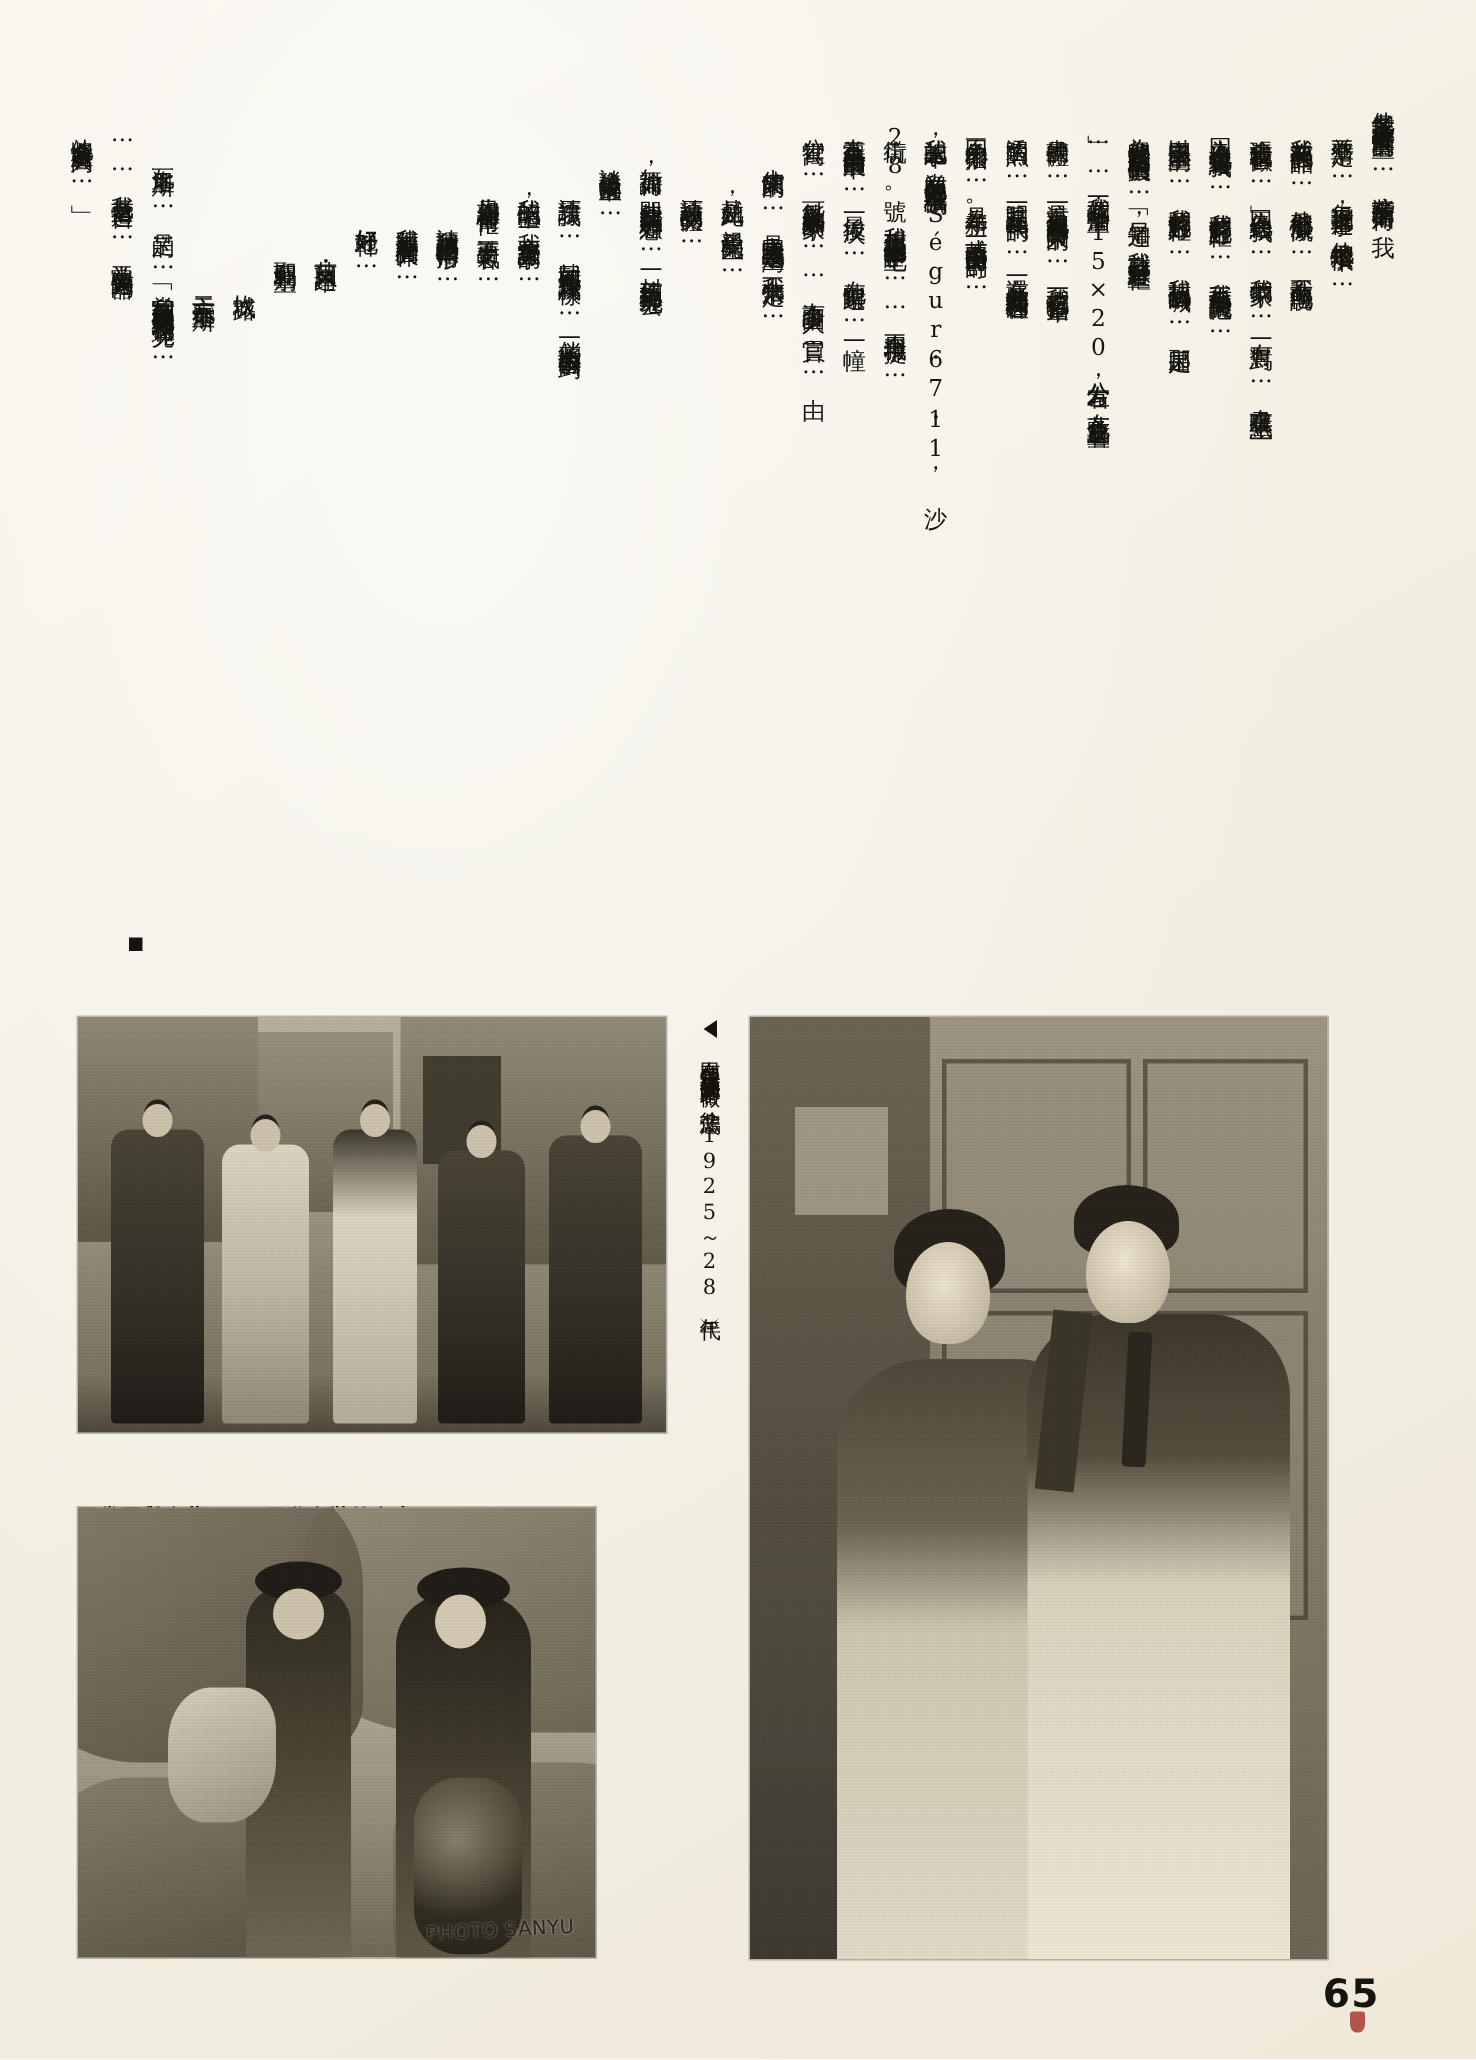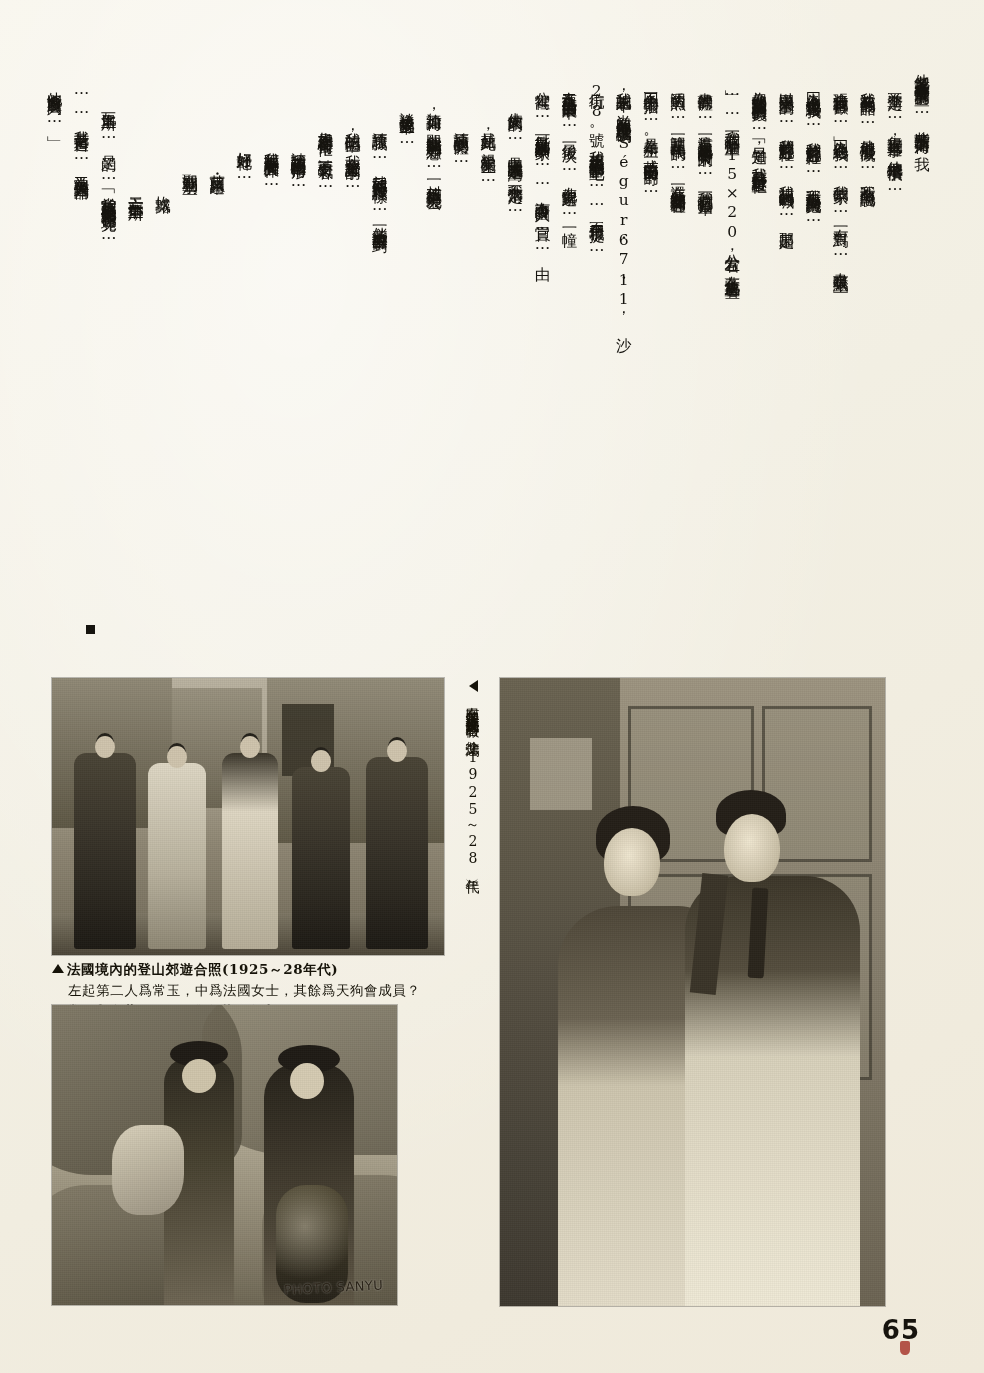--- a/index.html
+++ b/index.html
@@ -353,24 +353,20 @@
       </div>
     <div class="person" style="left:240px; width:58px; height:182px;">
         <span class="head"></span>
       </div>
     <div class="person" style="left:314px; width:62px; height:192px;">
         <span class="head"></span>
       </div>
     <div class="grain"></div>
   </div>
 
-  <div class="caption" id="cap-group-1">
-    <span class="tri tri-up"></span><span>法國境內的登山郊遊合照(1925～28年代)</span>
-  </div>
-  <div class="caption" id="cap-group-2">左起第二人爲常玉，中爲法國女士，其餘爲天狗會成員？</div>
 
   <div class="caption" id="cap-two">
     <span class="tri tri-down"></span><span>常玉與身著1930巴黎女裝的女士</span>
   </div>
 
   <div class="photo" id="photo-twofigures">
     <div class="rock-bg"></div>
     <div class="rockmass" style="left:-40px; top:-30px; width:230px; height:200px;"></div>
     <div class="rockmass" style="left:150px; top:-20px; width:250px; height:170px; opacity:.6;"></div>
     <div class="rockmass" style="left:-20px; top:180px; width:180px; height:160px; opacity:.55;"></div>

